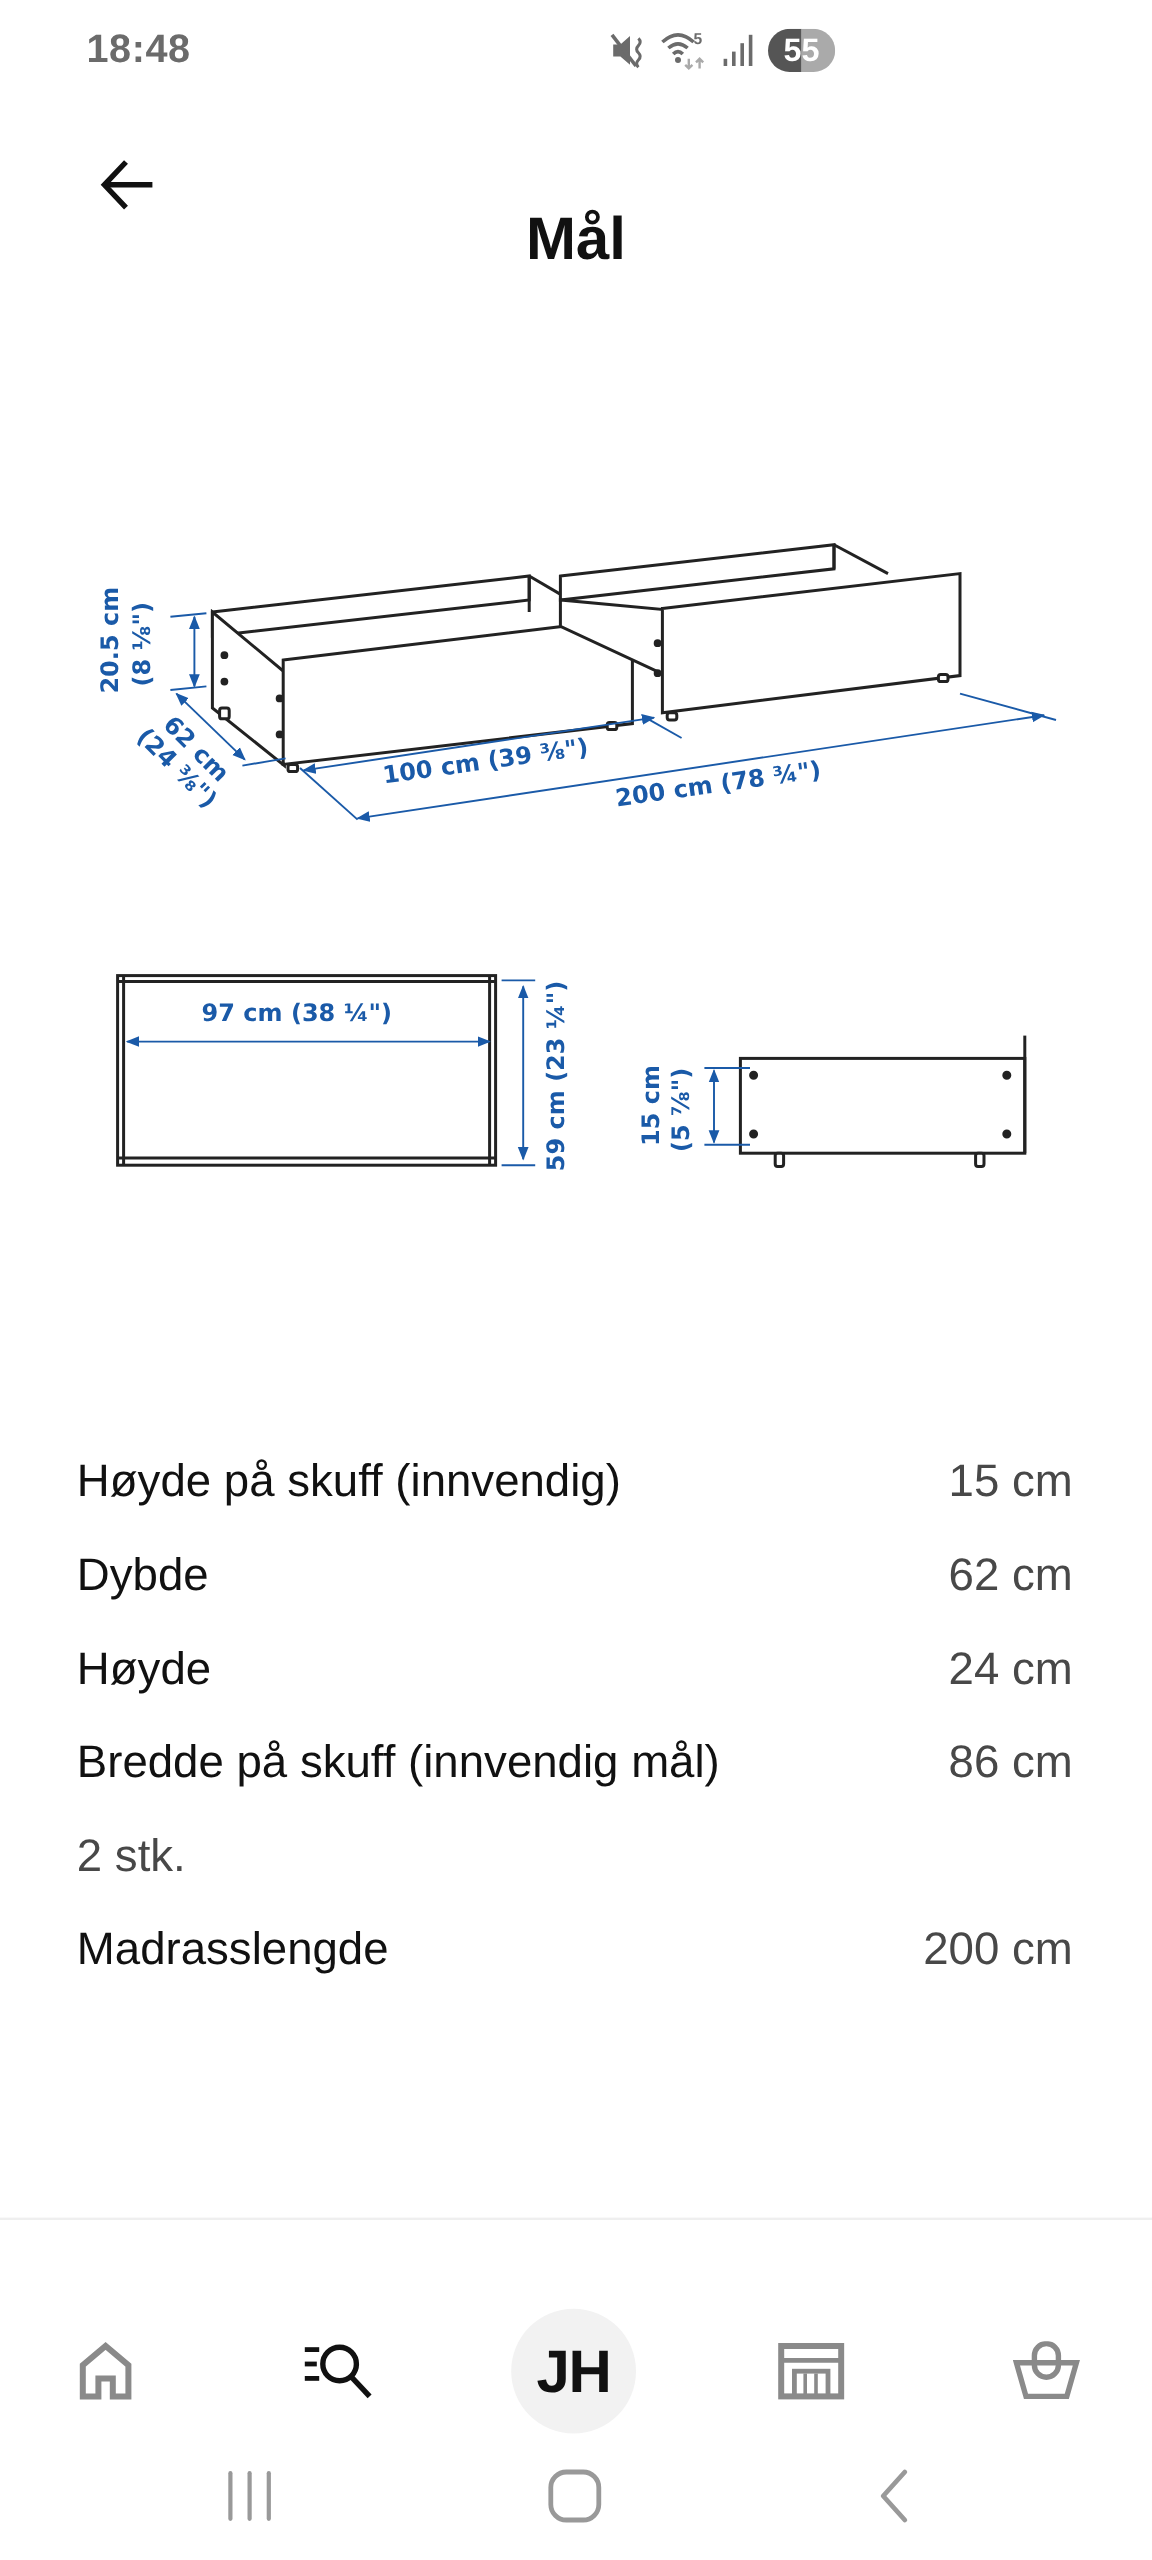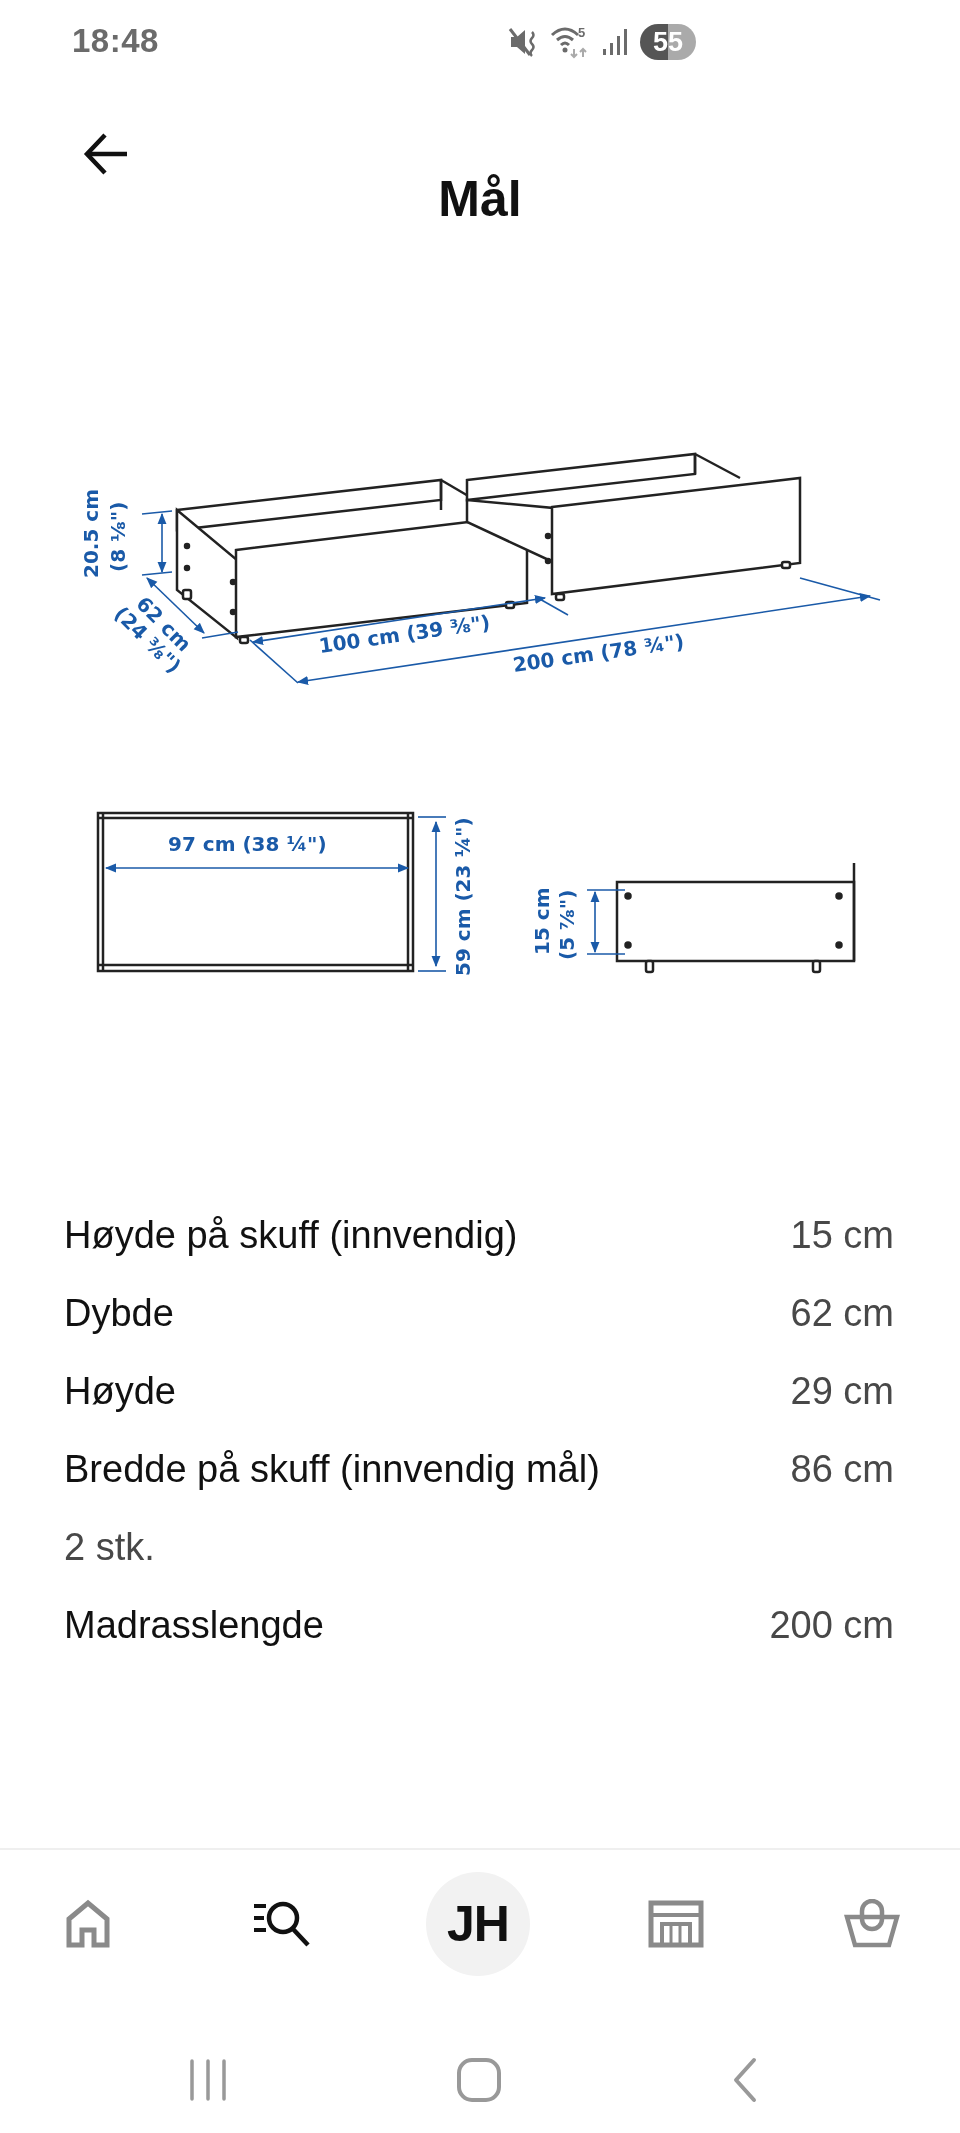--- a/index.html
+++ b/index.html
@@ -20,21 +20,21 @@
 
   .diagram { position: absolute; left: 0; top: 260px; width: 960px; height: 900px; }
 
   .spec-list { position: absolute; left: 64px; top: 1196px; width: 830px; }
   .spec-row { height: 78px; display: flex; justify-content: space-between; align-items: center; font-size: 38px; gap: 32px; }
   .spec-label { color: #111111; }
   .spec-value { color: #484848; }
 
   .divider { position: absolute; left: 0; top: 1848px; width: 960px; height: 2px; background: #efefef; }
 
-  .bottom-nav { position: absolute; left: 0; top: 1850px; width: 960px; height: 140px; }
+  .bottom-nav { position: absolute; left: 0; top: 1902px; width: 960px; height: 140px; }
   .nav-item { position: absolute; top: 22px; width: 104px; height: 104px; display: flex; align-items: center; justify-content: center; cursor: pointer; }
   .nav-item.active { background: #f2f2f2; border-radius: 52px; }
   .nav-avatar-text { font-size: 50px; font-weight: bold; color: #111111; letter-spacing: -1px; }
 
   .system-nav { position: absolute; left: 0; top: 2000px; width: 960px; height: 133px; }
   .sys-btn { position: absolute; top: 40px; width: 90px; height: 80px; display: flex; align-items: center; justify-content: center; cursor: pointer; }
 </style>
 </head>
 <body>
 
@@ -184,21 +184,21 @@
   <div class="spec-row">
     <span class="spec-label">Høyde på skuff (innvendig)</span>
     <span class="spec-value">15 cm</span>
   </div>
   <div class="spec-row">
     <span class="spec-label">Dybde</span>
     <span class="spec-value">62 cm</span>
   </div>
   <div class="spec-row">
     <span class="spec-label">Høyde</span>
-    <span class="spec-value">29 cm</span>
+    <span class="spec-value">24 cm</span>
   </div>
   <div class="spec-row">
     <span class="spec-label">Bredde på skuff (innvendig mål)</span>
     <span class="spec-value">86 cm</span>
   </div>
   <div class="spec-row">
     <span class="spec-value">2 stk.</span>
   </div>
   <div class="spec-row">
     <span class="spec-label">Madrasslengde</span>

